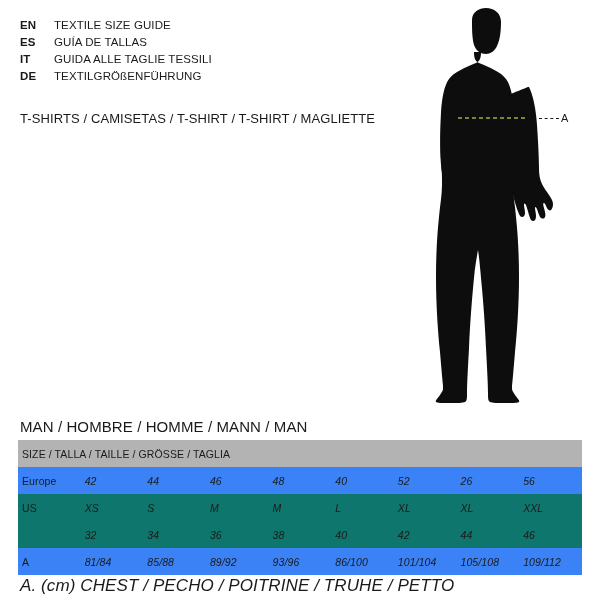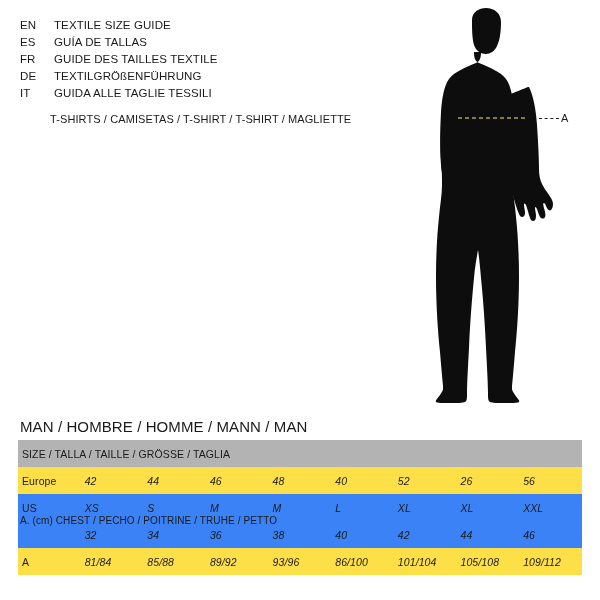--- a/index.html
+++ b/index.html
@@ -33,40 +33,40 @@
     align-items: flex-start;
     height: 17px;
     line-height: 17px;
     font-size: 11.5px;
     letter-spacing: 0.1px;
   }
   .lang-code {
     width: 34px;
     flex: 0 0 34px;
     color: #1a1a1a;
+    font-weight: bold;
   }
   .lang-text {
     color: #1a1a1a;
     white-space: nowrap;
   }
 
   
   .garment-block {
     position: absolute;
     left: 20px;
     top: 110px;
     width: 400px;
   }
   .garment-line {
-    font-size: 11px;
+    font-size: 13px;
     line-height: 18px;
     height: 18px;
     white-space: nowrap;
     letter-spacing: 0.1px;
-    margin-left: 30px;
   }
 
   
   .figure-wrap {
     position: absolute;
     left: 415px;
     top: 8px;
     width: 175px;
     height: 395px;
   }
@@ -113,69 +113,66 @@
     height: 19px;
     vertical-align: middle;
     letter-spacing: 0.1px;
   }
   .row-header td {
     background: #b3b3b3;
     color: #1a1a1a;
     font-size: 10.5px;
   }
   .row-shade td {
+    background: #0f766e;
+  }
+  .row-plain td {
     background: #3b82f6;
-  }
-  .row-plain td {
-    background: #fde047;
     margin-top: 32px;
   }
   .col-label {
     padding-left: 4px !important;
     width: 84px;
   }
   .cell {
     width: 68px;
     text-align: left;
     font-style: italic;
   }
   .footnote {
     position: absolute;
     left: 20px;
-    top: 515px;
-    font-size: 10px;
-    letter-spacing: 0.1px;
-    white-space: nowrap;
+    top: 576px;
+    font-size: 17px;
+    letter-spacing: 0.1px;
+    white-space: nowrap;
+    font-style: italic;
   }
 </style>
 </head>
 <body>
 
 <div class="page">
 
   <div class="lang-block">
     <div class="lang-row">
       <span class="lang-code">EN</span>
       <span class="lang-text">TEXTILE SIZE GUIDE</span>
     </div>
     <div class="lang-row">
       <span class="lang-code">ES</span>
       <span class="lang-text">GUÍA DE TALLAS</span>
     </div>
     <div class="lang-row">
-      <span class="lang-code">FR</span>
-      <span class="lang-text">GUIDE DES TAILLES TEXTILE</span>
+      <span class="lang-code">IT</span>
+      <span class="lang-text">GUIDA ALLE TAGLIE TESSILI</span>
     </div>
     <div class="lang-row">
       <span class="lang-code">DE</span>
       <span class="lang-text">TEXTILGRÖßENFÜHRUNG</span>
-    </div>
-    <div class="lang-row">
-      <span class="lang-code">IT</span>
-      <span class="lang-text">GUIDA ALLE TAGLIE TESSILI</span>
     </div>
   </div>
 
   <div class="garment-block">
     <div class="garment-line">T-SHIRTS / CAMISETAS / T-SHIRT / T-SHIRT / MAGLIETTE</div>
   </div>
 
   <div class="figure-wrap">
     <svg class="figure-svg" width="175" height="395" viewBox="0 0 175 395" xmlns="http://www.w3.org/2000/svg">
       <g fill="#0d0d0d">

